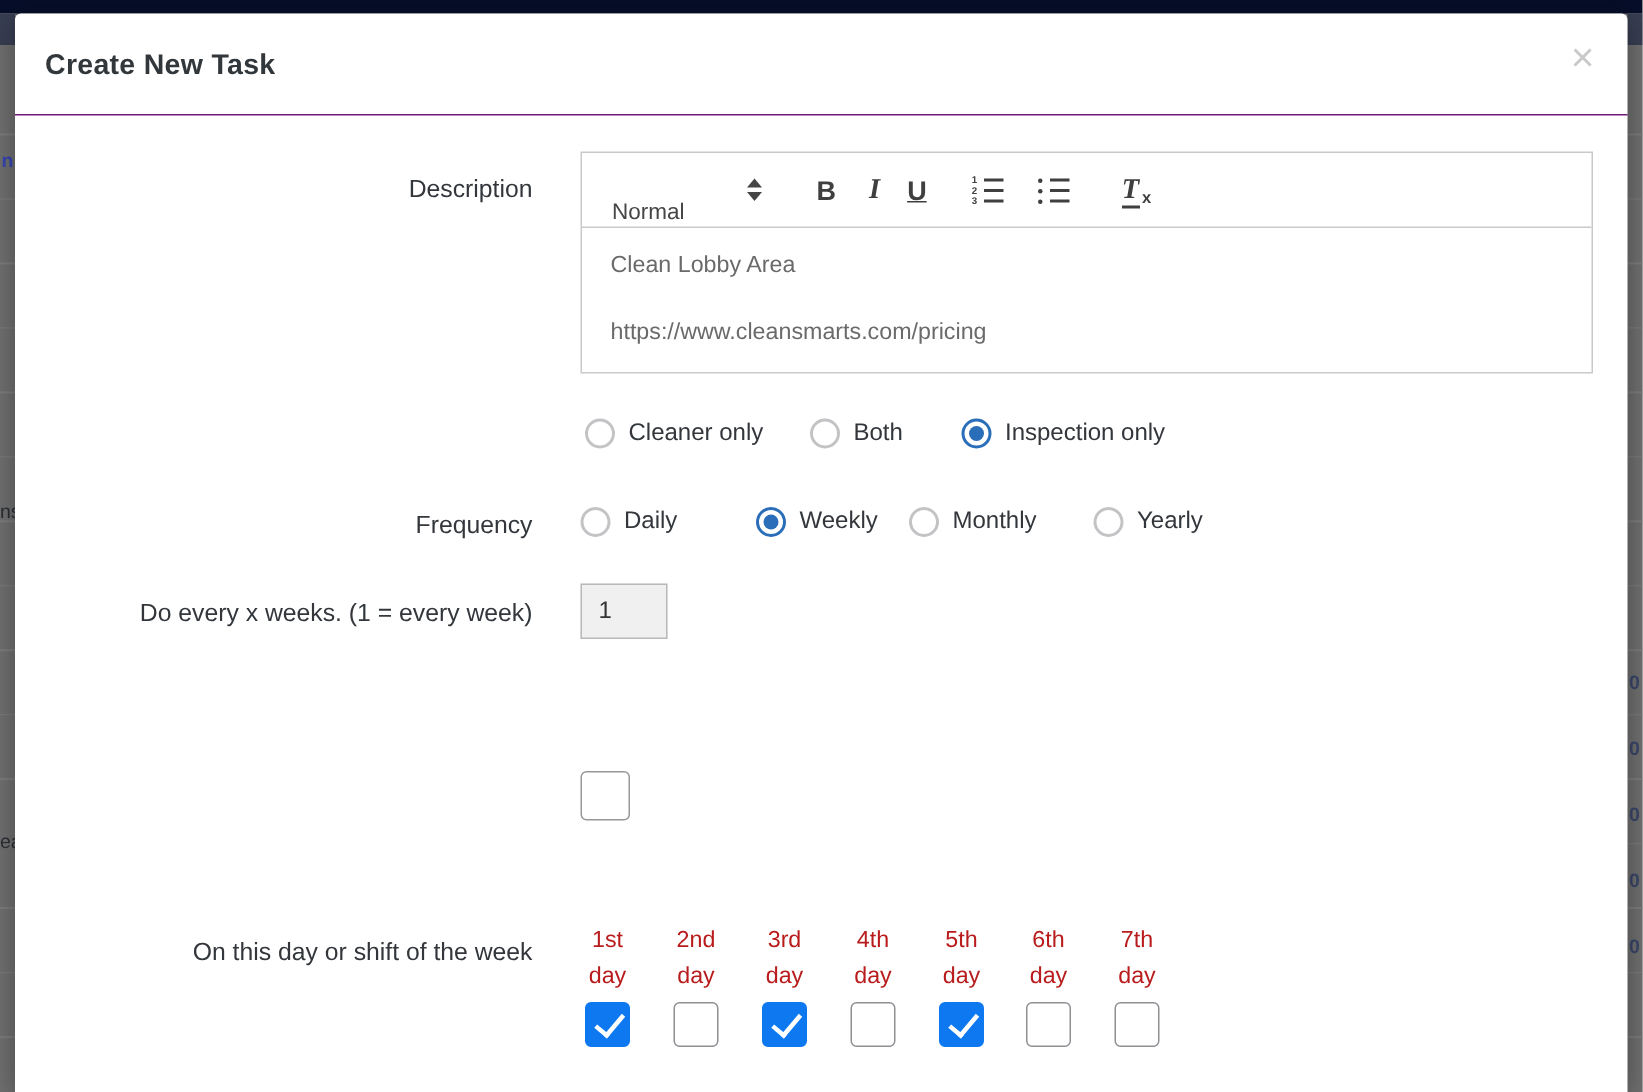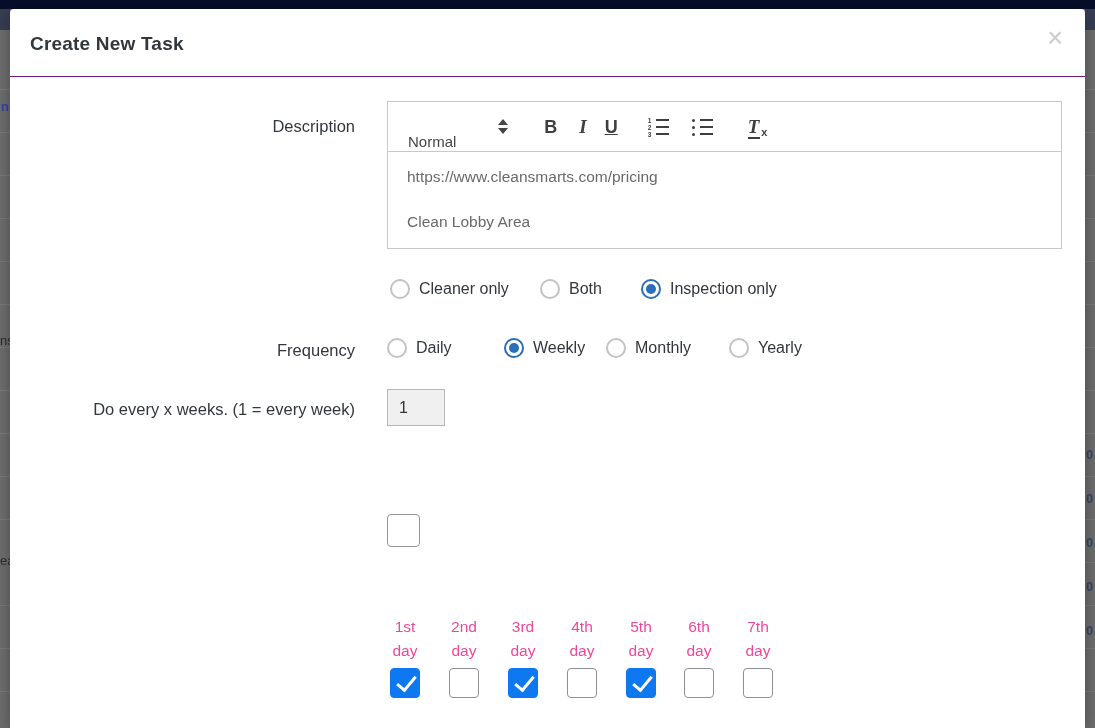--- a/index.html
+++ b/index.html
@@ -129,21 +129,21 @@
   .bigcb {
     position: absolute; left: 377px; top: 505px; width: 33px; height: 33px;
     border: 1.5px solid #97979b; border-radius: 4px; background: #fff; cursor: pointer;
   }
   .spec-label { top: 516px; width: 278px; left: 67px; }
 
   .days-label { top: 614px; }
   .day-col {
     position: absolute; top: 606px; width: 46px; text-align: center;
   }
-  .day-line { font-size: 15.5px; color: #ec4899; line-height: 24px; }
+  .day-line { font-size: 15.5px; color: #b91c1c; line-height: 24px; }
   .daycb {
     width: 30px; height: 30px; margin: 5px auto 0;
     border: 1.5px solid #8f8f94; border-radius: 4px; background: #fff;
     position: relative; cursor: pointer;
   }
   .daycb.checked { background: #0d78f0; border-color: #0d78f0; }
   .daycb.checked::after {
     content: ""; position: absolute; left: 10px; top: 3px;
     width: 8px; height: 16px;
     border: solid #fff; border-width: 0 3.5px 3.5px 0;
@@ -201,22 +201,22 @@
           <span class="dot d3"></span>
         <span class="row r1"></span>
           <span class="row r2"></span>
           <span class="row r3"></span>
       </span>
       <span class="clean-icon">
         <span class="t">T</span><span class="x">x</span>
       </span>
     </div>
     <div class="ql-content">
+      <p>Clean Lobby Area</p>
       <p>https://www.cleansmarts.com/pricing</p>
-      <p>Clean Lobby Area</p>
     </div>
   </div>
 
   <div class="radio-item" style="left:380px; top:269px">
     <span class="radio"></span>
     <span class="radio-label">Cleaner only</span>
   </div>
   <div class="radio-item" style="left:530px; top:269px">
     <span class="radio"></span>
     <span class="radio-label">Both</span>
@@ -243,20 +243,21 @@
     <span class="radio"></span>
     <span class="radio-label">Yearly</span>
   </div>
 
   <div class="flabel" style="top:388px">Do every x weeks. (1 = every week)</div>
   <input class="interval-input" type="text" value="1" style="">
 
 
   <div class="bigcb"></div>
 
+  <div class="flabel days-label">On this day or shift of the week</div>
 
   <div class="day-col" style="left:372px">
     <div class="day-line">1st</div>
     <div class="day-line">day</div>
     <div class="daycb checked"></div>
   </div>
   <div class="day-col" style="left:431px">
     <div class="day-line">2nd</div>
     <div class="day-line">day</div>
     <div class="daycb"></div>

